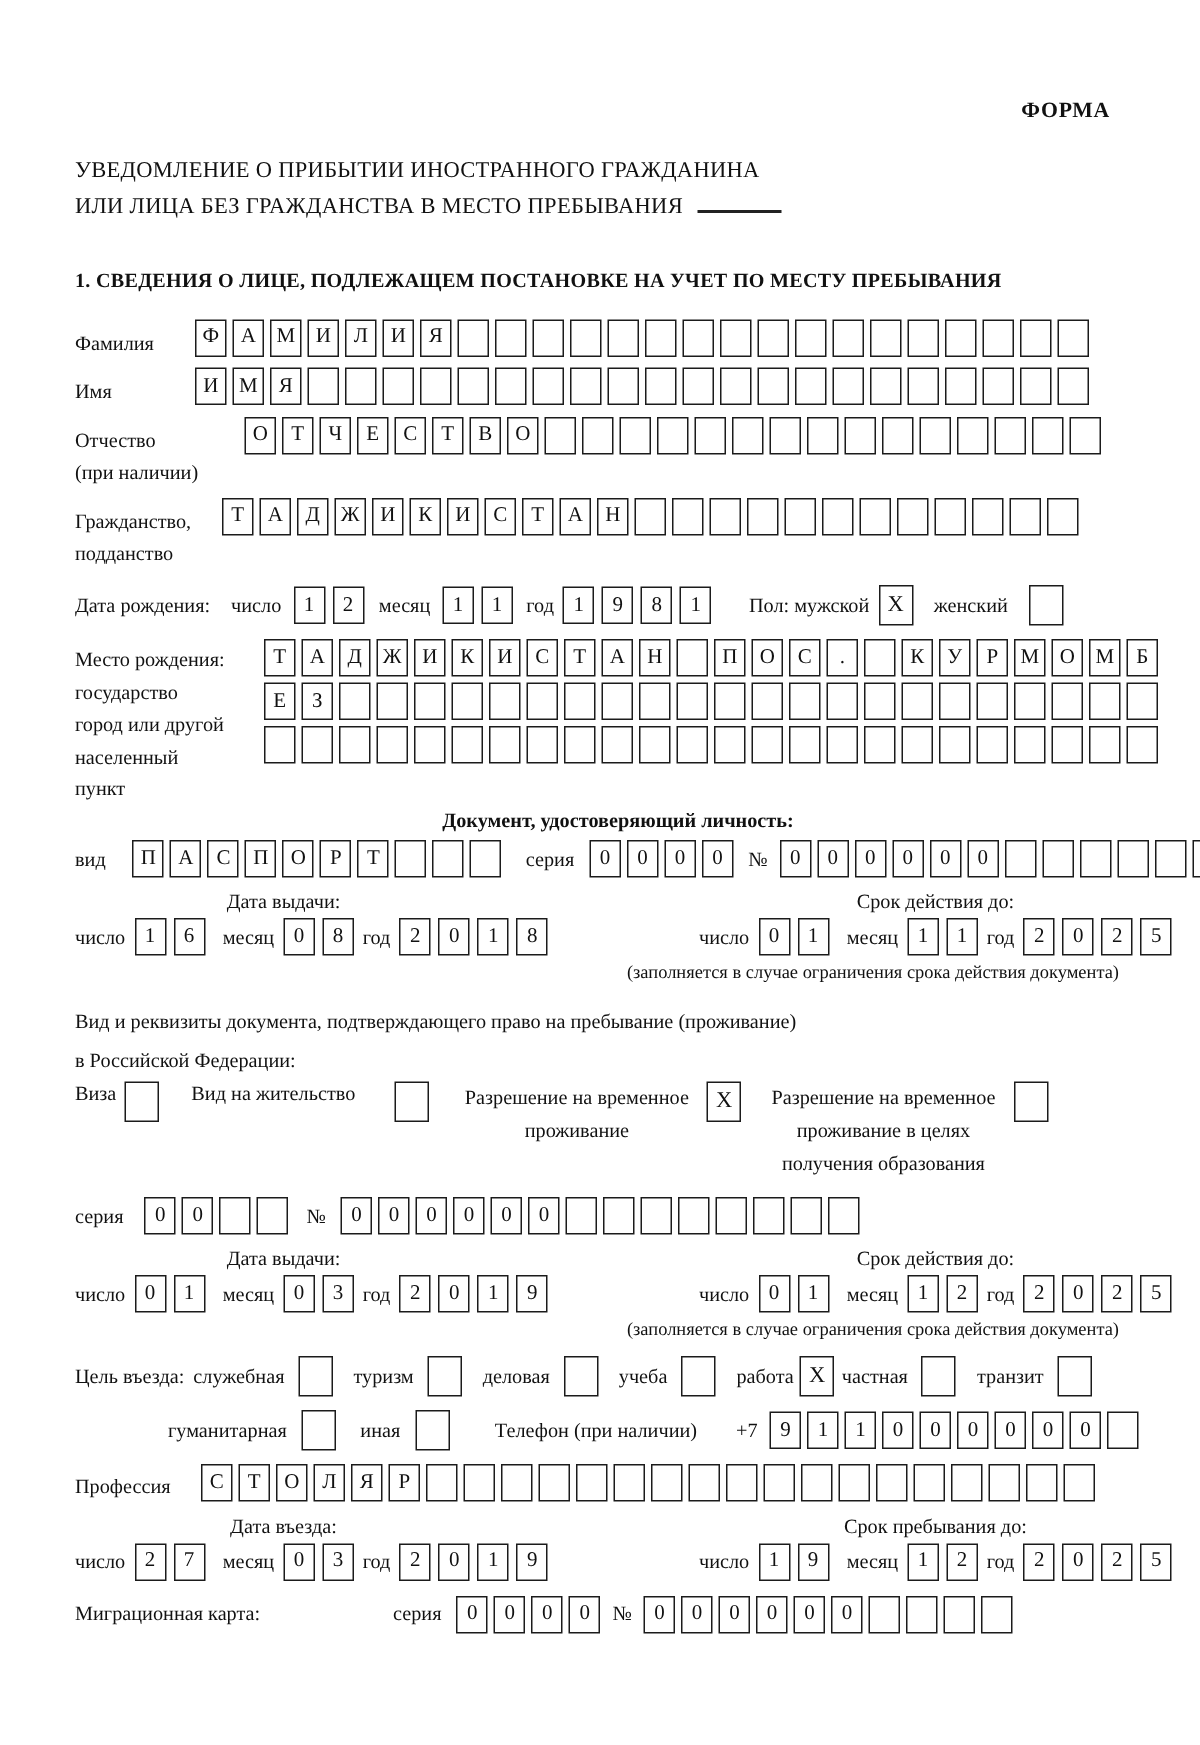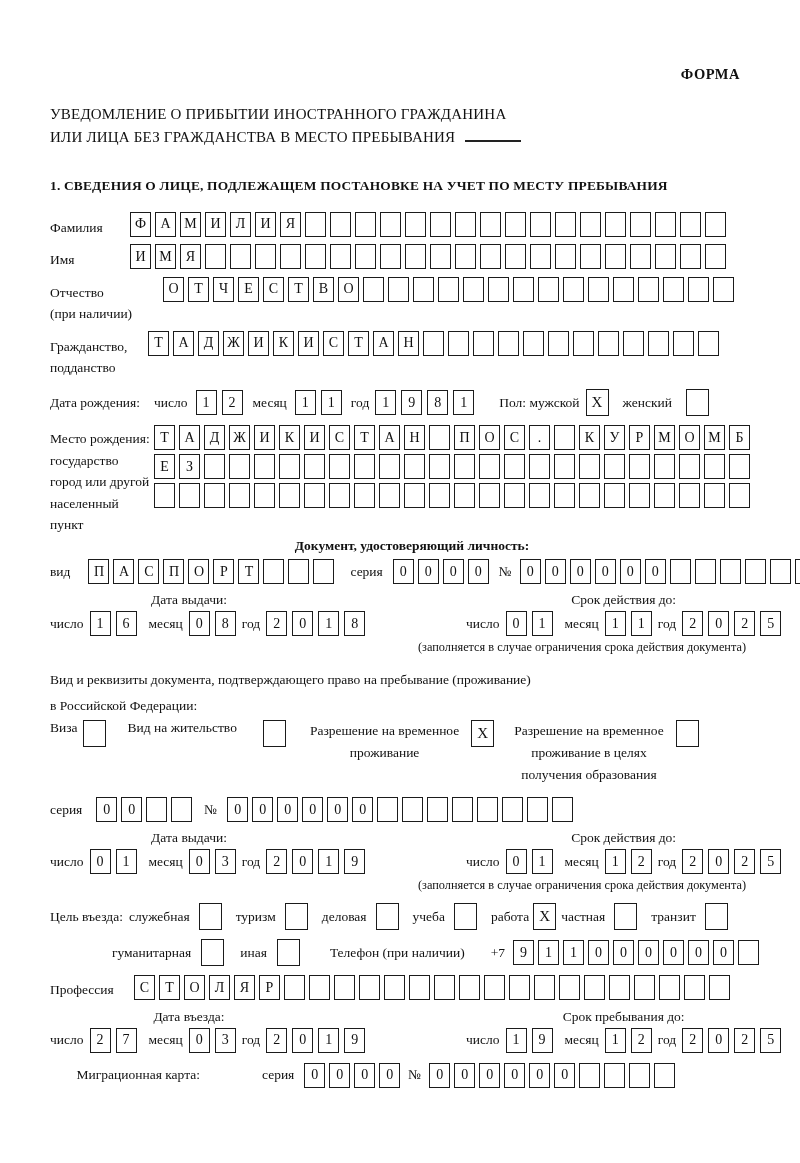--- a/index.html
+++ b/index.html
@@ -28,21 +28,21 @@
   .boxes{display:flex;gap:4px;flex:0 0 auto;}
   .bx{
     box-sizing:border-box;flex:0 0 auto;width:21px;height:25px;
     border:1.6px solid #1b1b1b;display:flex;align-items:center;justify-content:center;
     font-size:14px;background:#fff;
   }
   .cb{
     box-sizing:border-box;display:inline-flex;flex:0 0 auto;width:23px;height:27px;
     border:1.7px solid #1b1b1b;align-items:center;justify-content:center;font-size:15px;background:#fff;
   }
-  .inl{display:flex;align-items:center;text-align:right;}
+  .inl{display:flex;align-items:center;}
   .stack .boxes{margin-bottom:4px;}
 
   
   .dates-row{display:flex;margin-top:8px;gap:48px;}
   .dcol-left{width:368px;flex:0 0 auto;}
   .dhead{text-align:center;margin-bottom:3px;}
   .dcol-left .dhead{margin-right:90px;}
   .dcol-right .dhead{text-align:center;}
   .dline{display:flex;align-items:center;gap:6px;}
   .bgroup{display:flex;gap:5px;}
@@ -217,21 +217,21 @@
         <span class="bx">9</span>
         <span class="bx">8</span>
         <span class="bx">1</span>
       </span>
     <span style="margin-left:25px;">Пол: мужской</span>
     <span class="cb" style="margin-left:6px;">X</span>
     <span style="margin-left:14px;">женский</span>
     <span class="cb" style="margin-left:14px;"></span>
   </div>
 
-  <div class="frow stack" style="margin-top:9px;">
+  <div class="frow stack" style="margin-top:9px;gap:22px;">
     <div class="flabel" style="width:104px;padding-top:3px;">
       <div>Место рождения:</div>
       <div>государство</div>
       <div>город или другой</div>
       <div>населенный пункт</div>
     </div>
     <div>
       <div class="boxes">
           <span class="bx">Т</span>
           <span class="bx">А</span>

